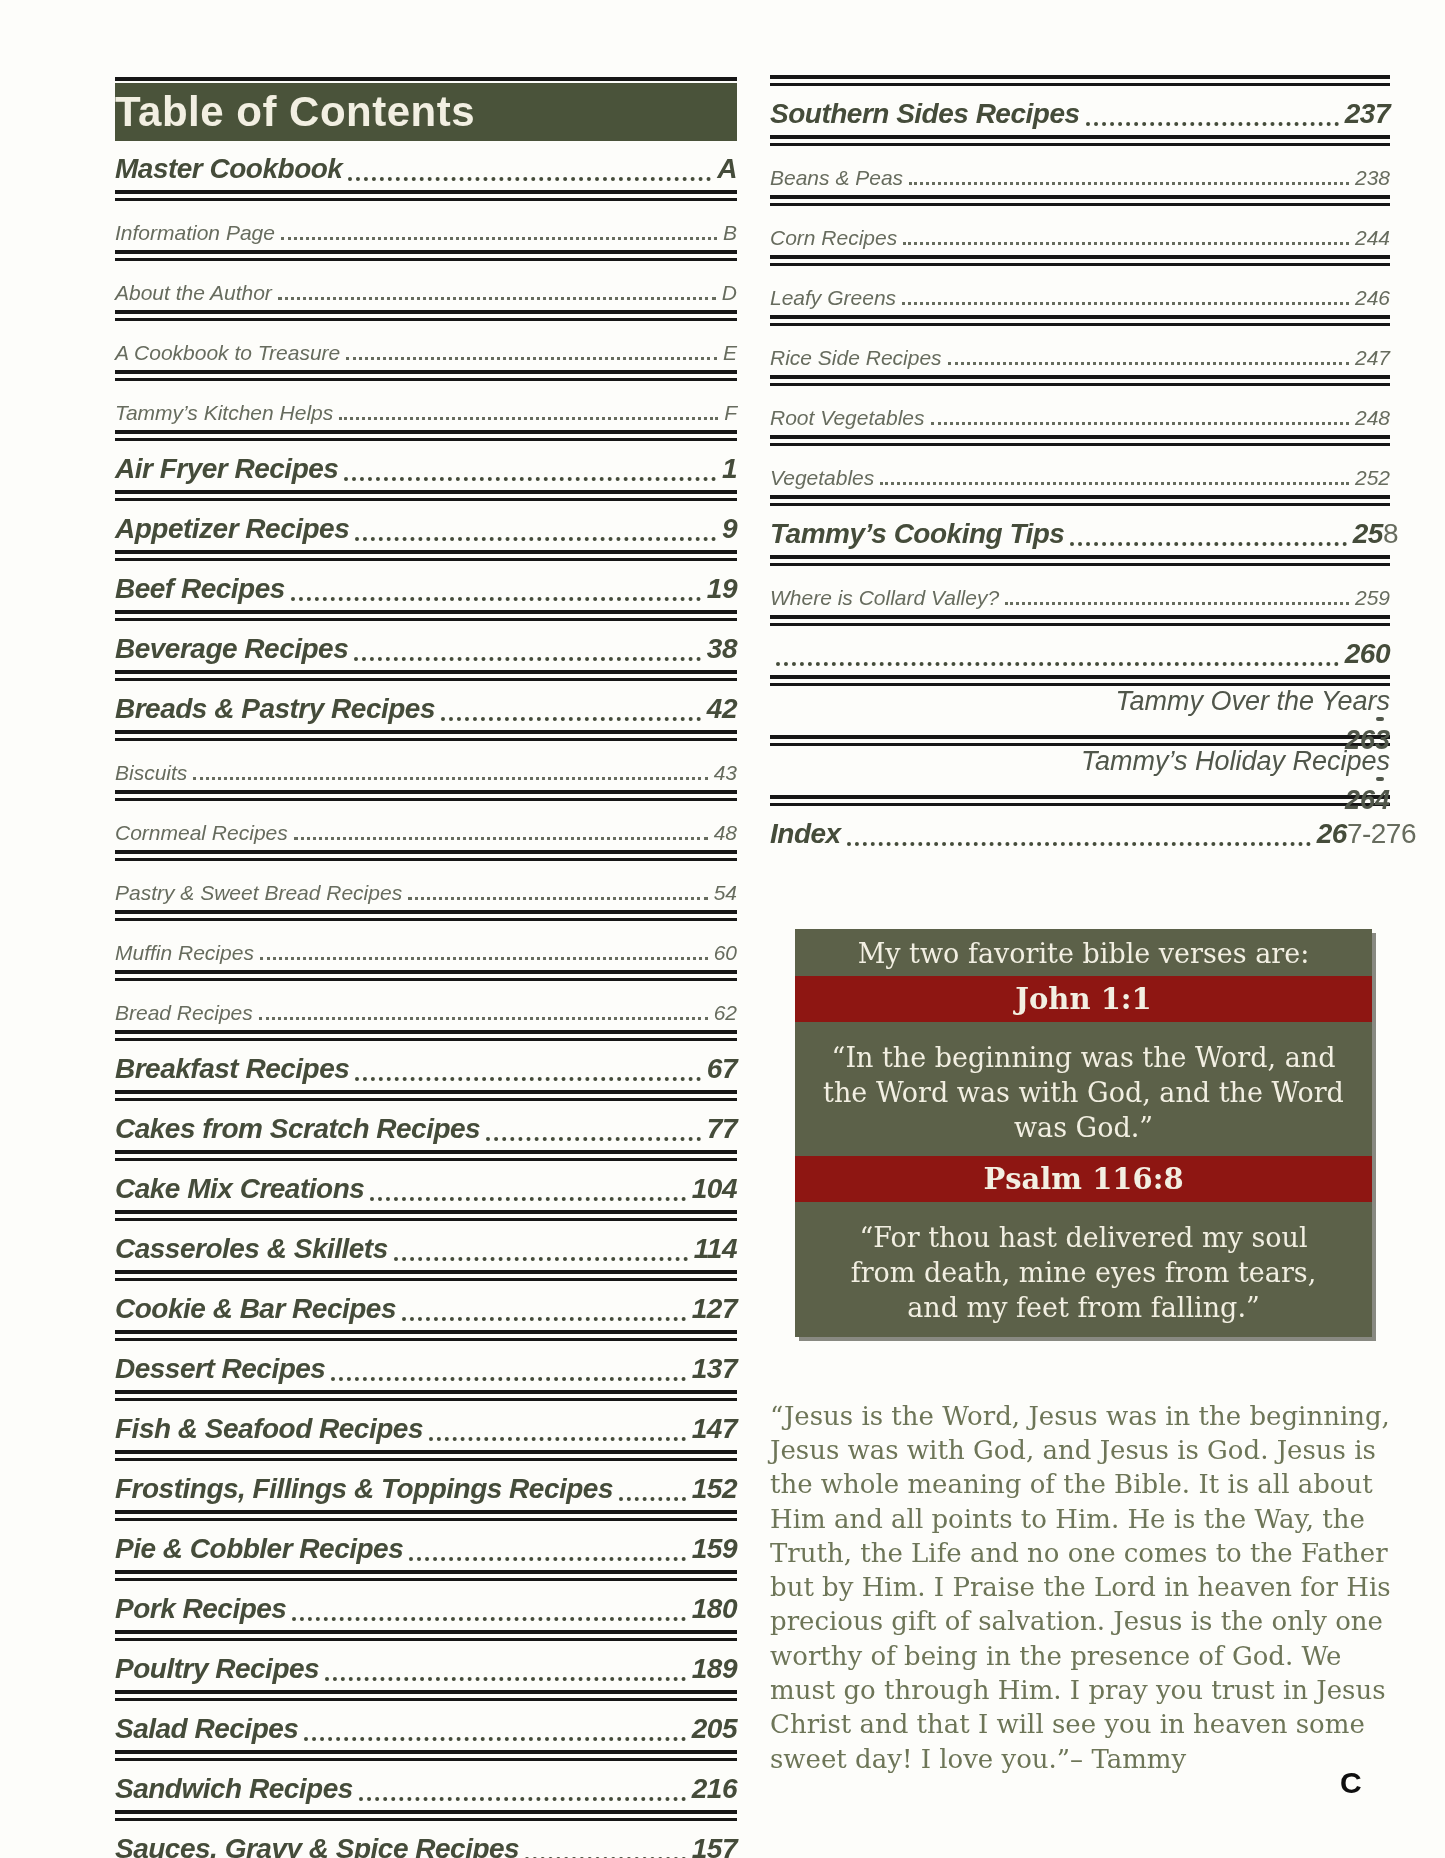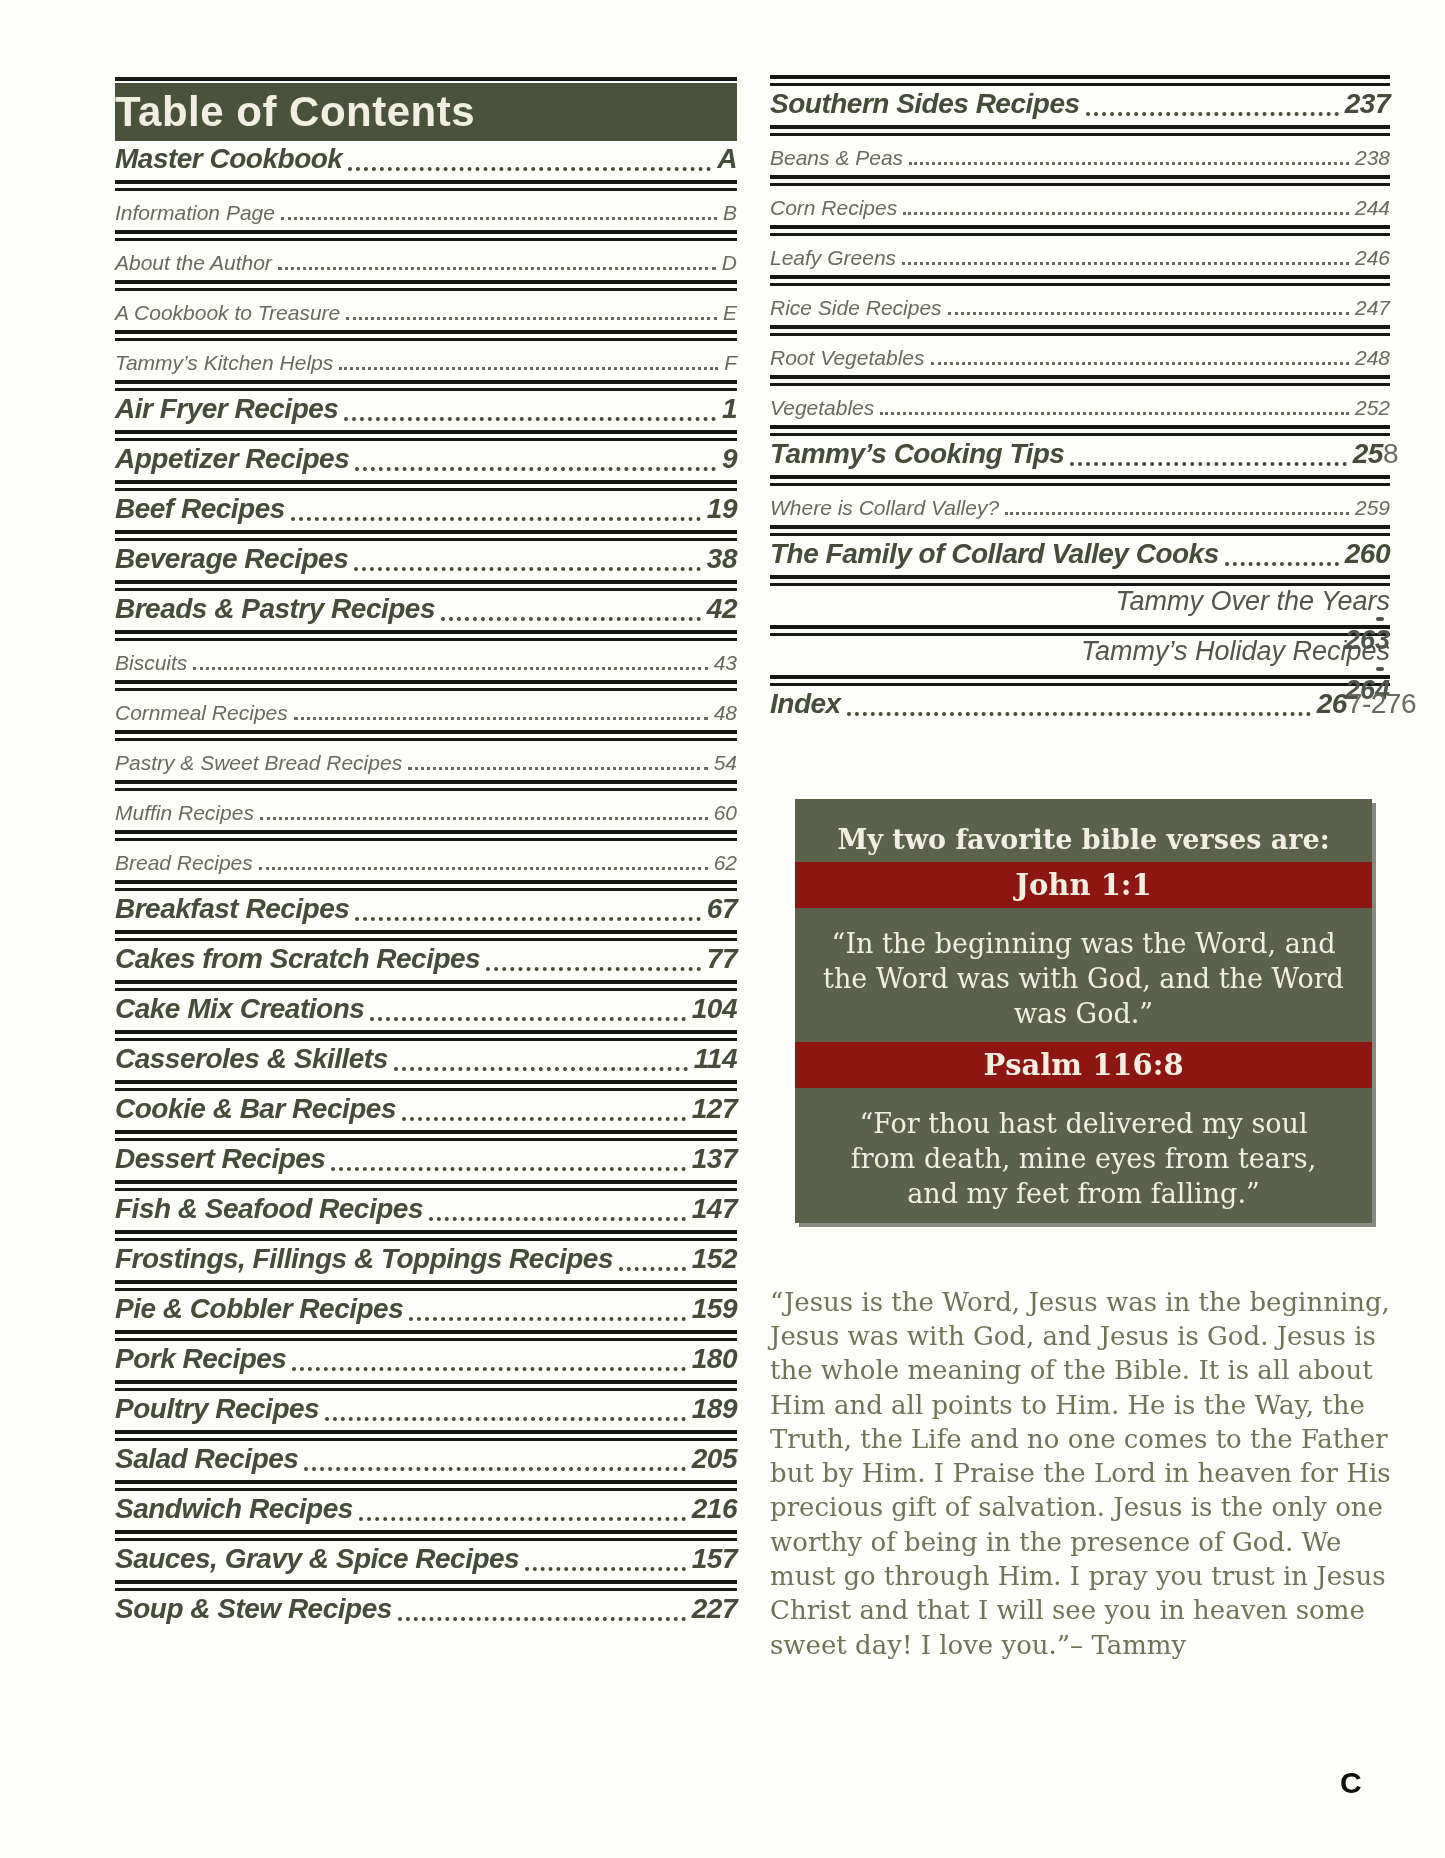--- a/index.html
+++ b/index.html
@@ -9,42 +9,42 @@
   .col-left{left:115px;top:77px;width:622px;}
   .col-right{left:770px;top:75px;width:620px;}
 
   .band-topline{height:4px;background:var(--ink,#161616);margin-bottom:2px;}
   .toc-band{background:var(--olive_band,#4a533a);color:var(--cream,#f4f1e6);
             height:58px;line-height:58px;text-align:left;
             font-size:42px;font-weight:bold;letter-spacing:.5px;}
 
   .rule{border-top:4px solid var(--ink,#161616);border-bottom:3px solid var(--ink,#161616);height:4px;}
 
-  .row{display:flex;align-items:flex-end;height:39px;box-sizing:border-box;
+  .row{display:flex;align-items:flex-end;height:49px;box-sizing:border-box;
        padding-bottom:5px;white-space:nowrap;}
   .row .label{flex-shrink:0;}
   .row .dots{flex:1;min-width:8px;align-self:flex-end;margin:0 6px 4px 6px;
              border-bottom:4px dotted currentColor;}
   .row .num{flex-shrink:0;}
   .row .num b{font-weight:bold;}
 
   .row.bold{color:var(--entry_dark,#454c3a);font-style:italic;font-weight:bold;
             font-size:28px;letter-spacing:-0.5px;}
   .row.sub{color:var(--entry_gray,#676c5e);font-style:italic;font-size:21px;}
   .row.sub .dots{border-bottom-width:3px;margin-bottom:5px;}
   .row.sub .num b{font-weight:normal;}
   .row.medium{color:var(--entry_mid,#50564a);font-style:italic;font-size:27px;flex-direction:column;}
   .row.medium .dots{border-bottom-width:4px;}
   .row .page2{font-style:normal;font-weight:normal;color:var(--entry_gray,#676c5e);}
 
   .verse-box{margin:74px 0 0 25px;width:577px;box-sizing:border-box;
              background:var(--verse_olive,#5c6149);color:var(--cream,#f0ecdd);
              font-family:"DejaVu Serif",serif;text-align:center;
              box-shadow:4px 4px 0 rgba(40,42,30,.55);}
-  .vb-head{font-size:27px;padding:25px 10px 7px;font-weight:bold;}
+  .vb-head{font-size:27px;padding:9px 10px 7px;}
   .vb-red{background:var(--verse_red,#8e1612);font-size:29px;font-weight:bold;padding:6px 0;}
   .vb-text{font-size:27px;line-height:1.3;padding:18px 28px 11px;}
 
   .testimony{margin-top:62px;width:622px;font-family:"DejaVu Serif",serif;
              font-size:26px;line-height:1.32;color:var(--paragraph_green,#6d7557);}
 
   .page-letter{position:absolute;left:1340px;top:1766px;font-size:30px;font-weight:bold;
                color:#0f0f0f;}
 </style>
 </head>
@@ -289,21 +289,20 @@
           <span class="num" style="margin-right: -8px;"><b>25</b><span class="page2">8</span></span>
         </div>
         <div class="rule"></div>
         <div class="row sub">
           <span class="label">Where is Collard Valley?</span>
           <span class="dots"></span>
           <span class="num"><b>259</b></span>
         </div>
         <div class="rule"></div>
         <div class="row bold">
-          <span class="label">The Family of Collard Valley Cooks</span>
           <span class="dots"></span>
           <span class="num"><b>260</b></span>
         </div>
         <div class="rule"></div>
         <div class="row medium">
           <span class="label">Tammy Over the Years</span>
           <span class="dots"></span>
           <span class="num"><b>263</b></span>
         </div>
         <div class="rule"></div>

